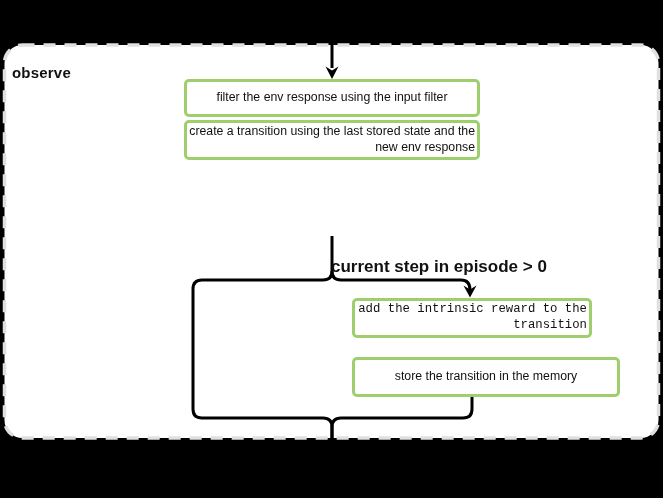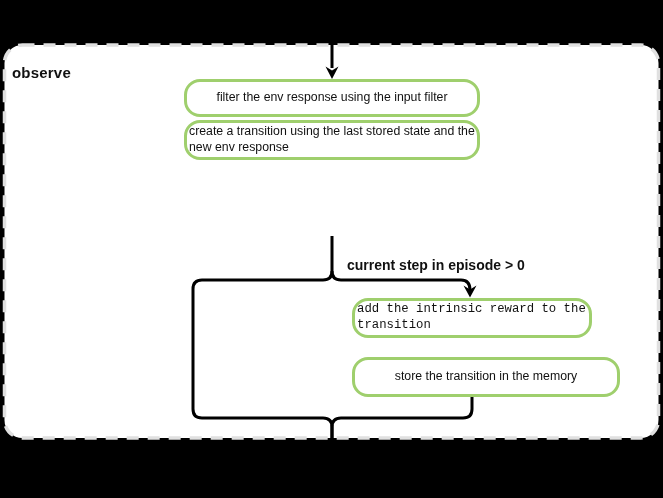--- a/index.html
+++ b/index.html
@@ -43,40 +43,40 @@
     font-size: 15px;
     font-weight: bold;
     color: var(--text, #111);
     letter-spacing: 0.2px;
   }
   .node {
     position: absolute;
     box-sizing: border-box;
     background: var(--node-fill, #ffffff);
     border: 3px solid var(--node-border, #9fcf6d);
-    border-radius: 16px;
+    border-radius: 5px;
     display: flex;
     align-items: center;
     justify-content: center;
-    text-align: left;
+    text-align: right;
     font-size: 12.3px;
     line-height: 1.3;
     color: var(--text, #111);
     padding: 0 2px;
   }
   #node-0 { left: 184px; top: 79px;  width: 296px; height: 38px; }
   #node-1 { left: 184px; top: 120px; width: 296px; height: 40px; }
   #node-2 { left: 184px; top: 196px; width: 296px; height: 40px; }
   #node-3 { left: 352px; top: 298px; width: 240px; height: 40px; font-family: Liberation Mono, monospace; }
   #node-4 { left: 352px; top: 357px; width: 268px; height: 40px; }
   .edge-label {
     position: absolute;
-    left: 347px;
+    left: 331px;
     top: 257px;
-    font-size: 14px;
+    font-size: 17px;
     font-weight: bold;
     color: var(--text, #111);
     white-space: nowrap;
   }
 </style>
 </head>
 <body>
 
 <div class="stage">
 

